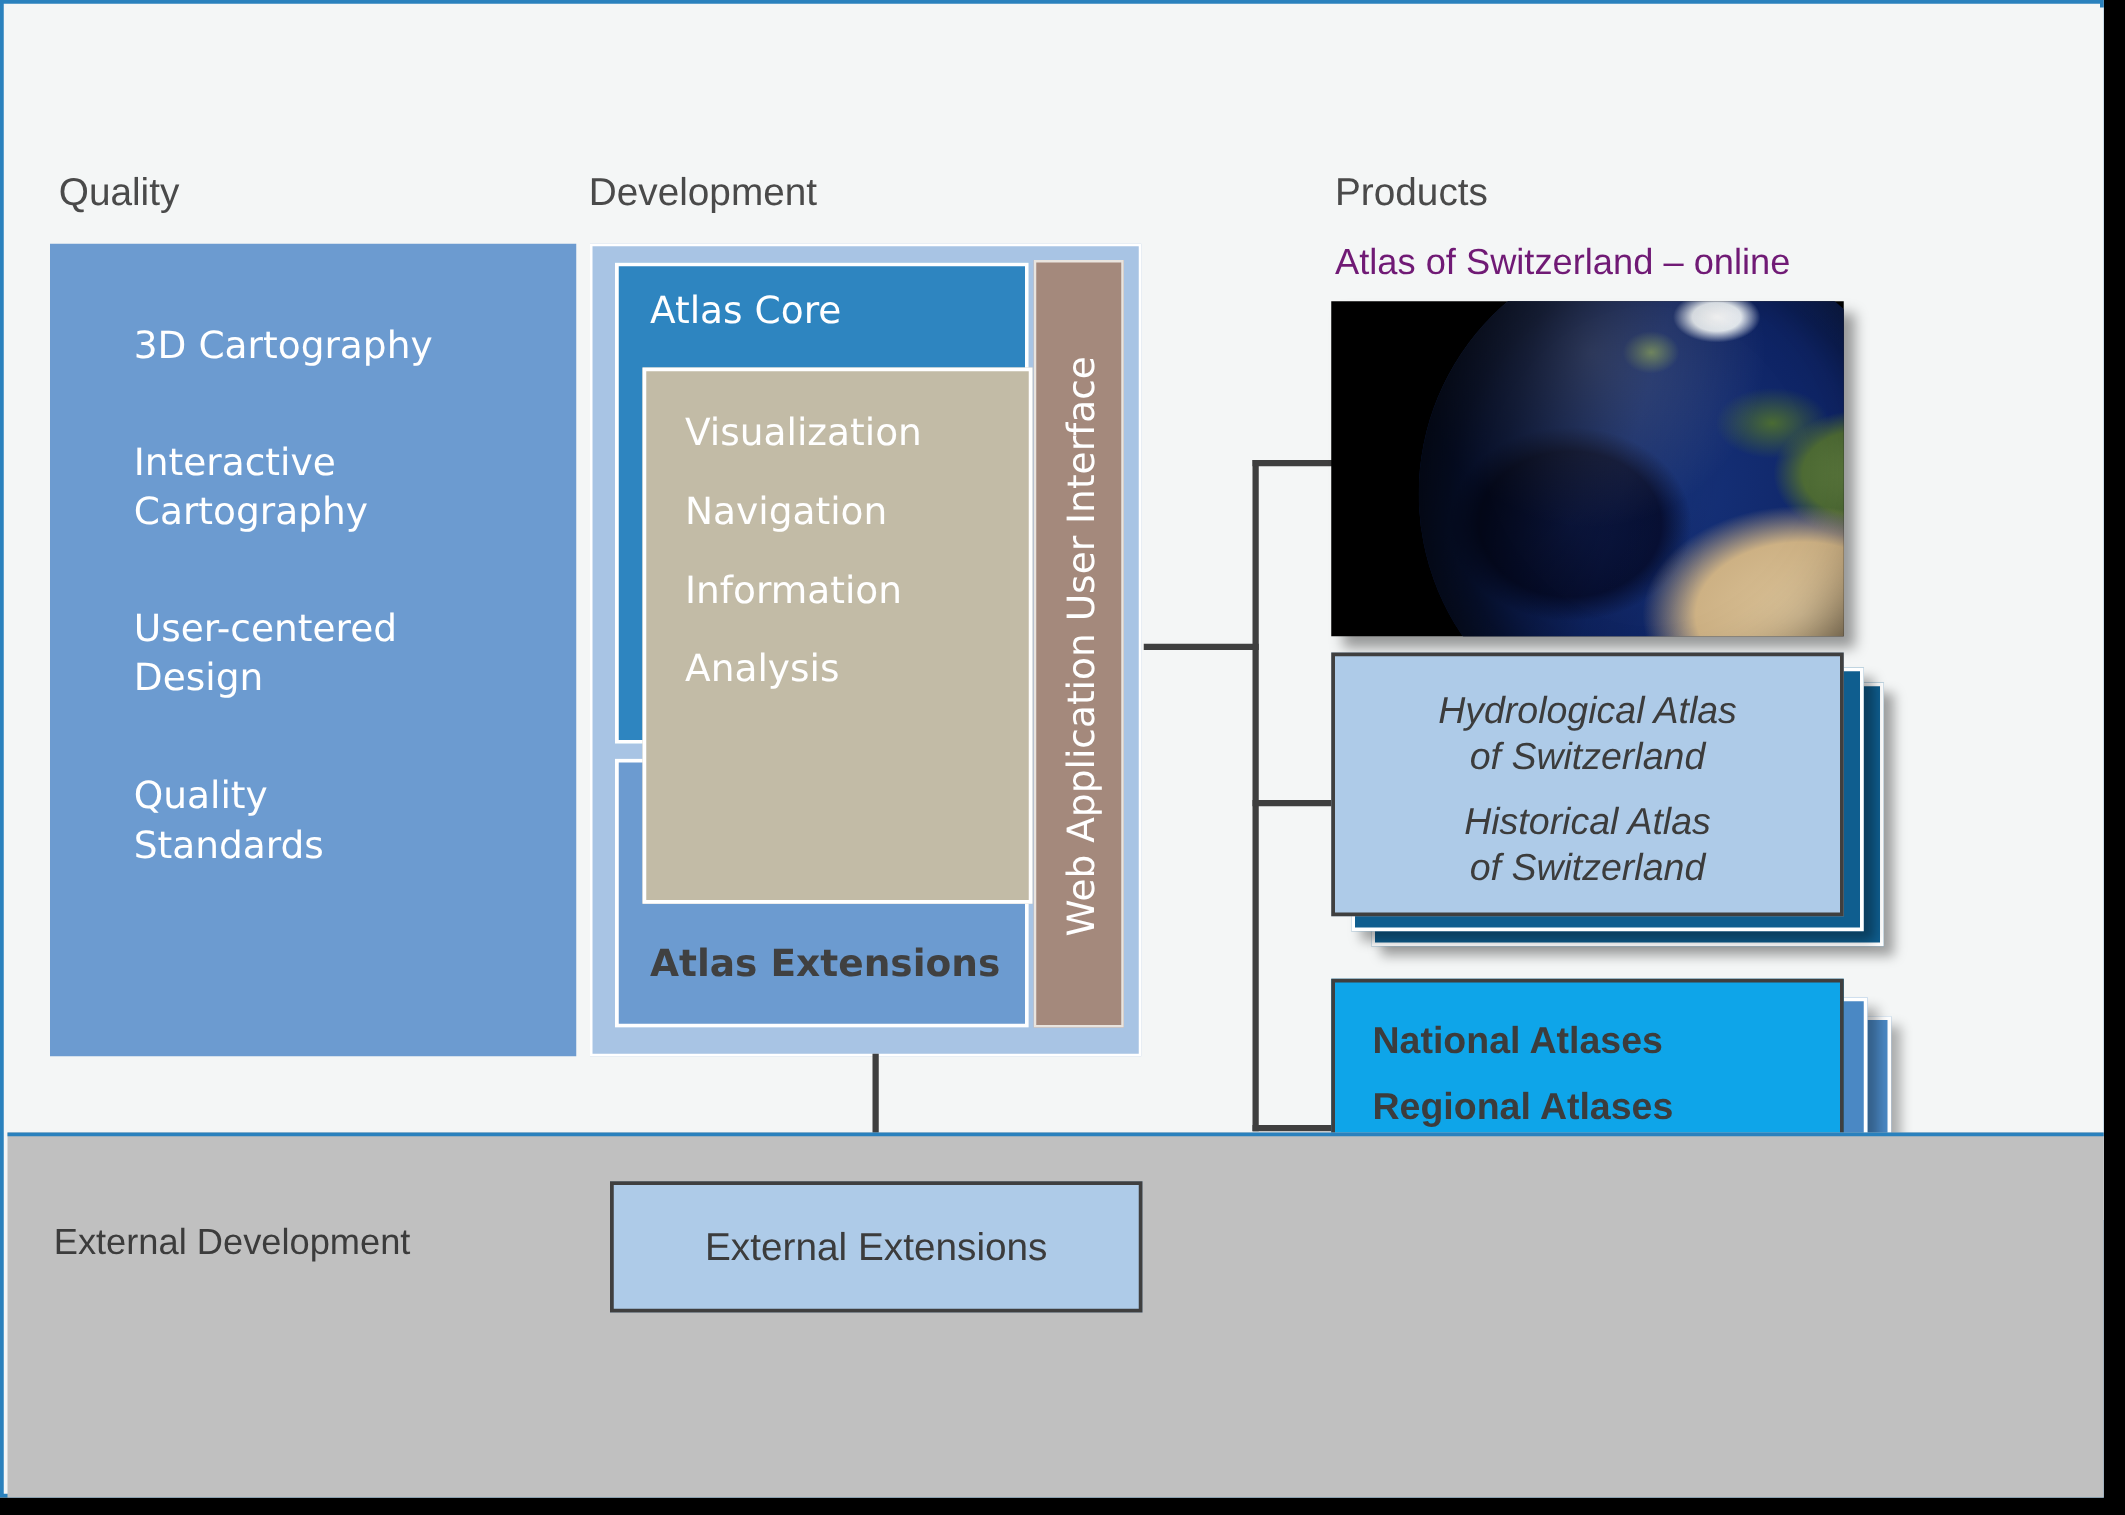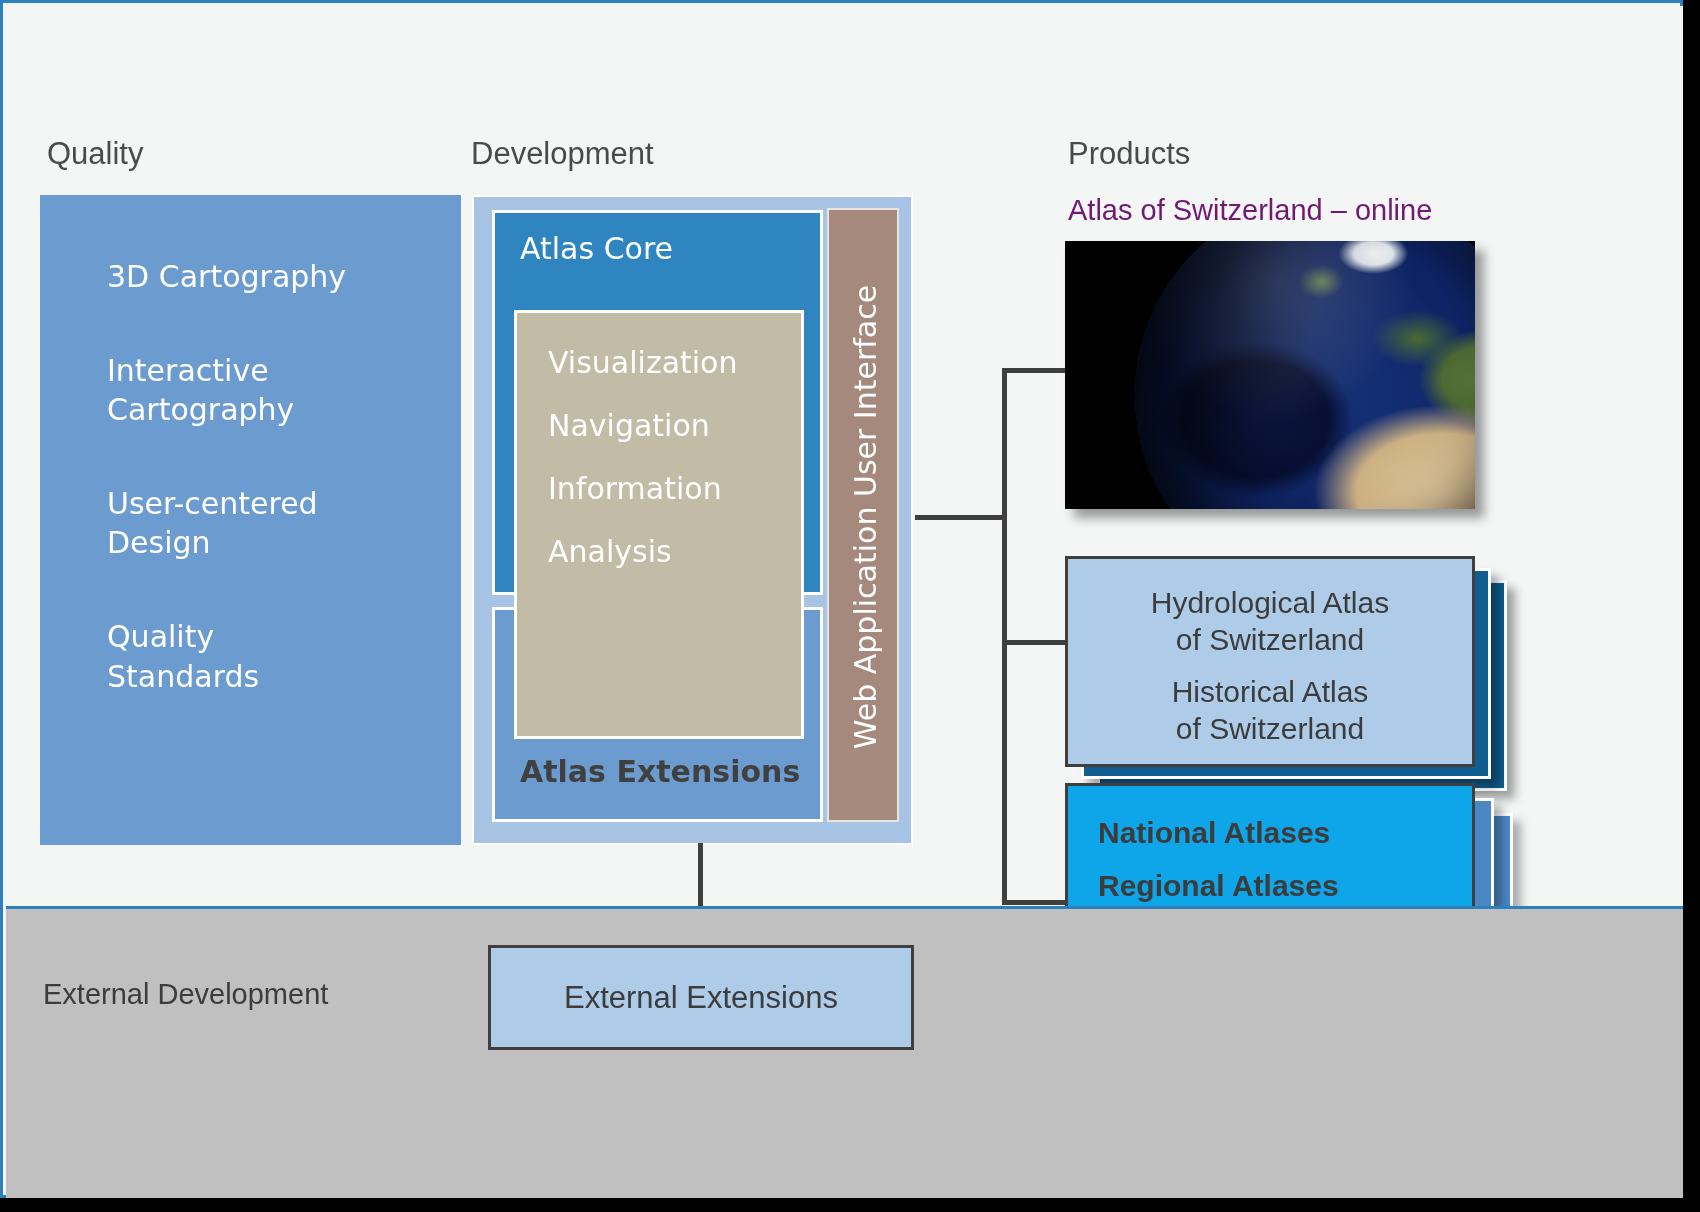--- a/index.html
+++ b/index.html
@@ -129,22 +129,22 @@
     position: absolute;
     left: 517px; top: 751px;
     font-size: 30px;
     font-weight: bold;
     color: #404040;
     font-family: "DejaVu Sans", sans-serif;
     white-space: nowrap;
   }
   .func-box {
     position: absolute;
-    left: 511px; top: 307px;
-    width: 290px; height: 429px;
+    left: 511px; top: 291px;
+    width: 312px; height: 429px;
     background: #c2bba6;
     border: 3px solid #ffffff;
     box-sizing: border-box;
   }
   .func-list {
     position: absolute;
     left: 31px; top: 35px;
   }
   .func-item {
     color: #ffffff;
@@ -249,22 +249,22 @@
     position: absolute;
     left: 0; top: 0;
     width: 404px; height: 404px;
     border-radius: 50%;
     background: linear-gradient(105deg, rgba(0,0,0,0.88) 0%, rgba(0,0,0,0.55) 22%, rgba(0,0,0,0.12) 42%, rgba(0,0,0,0) 58%);
   }
 
   
   .prod-stack-1 {
     position: absolute;
-    left: 1062px; top: 553px;
-    width: 488px; height: 211px;
+    left: 1062px; top: 519px;
+    width: 488px; height: 211px; font-style: italic;
   }
   .prod-stack-1 .shadow-b {
     position: absolute;
     left: 32px; top: 24px;
     width: 410px; height: 211px;
     background: #0f5e8f;
     border: 3px solid #ffffff;
     box-sizing: border-box;
     box-shadow: 8px 8px 9px rgba(0,0,0,0.35);
   }

